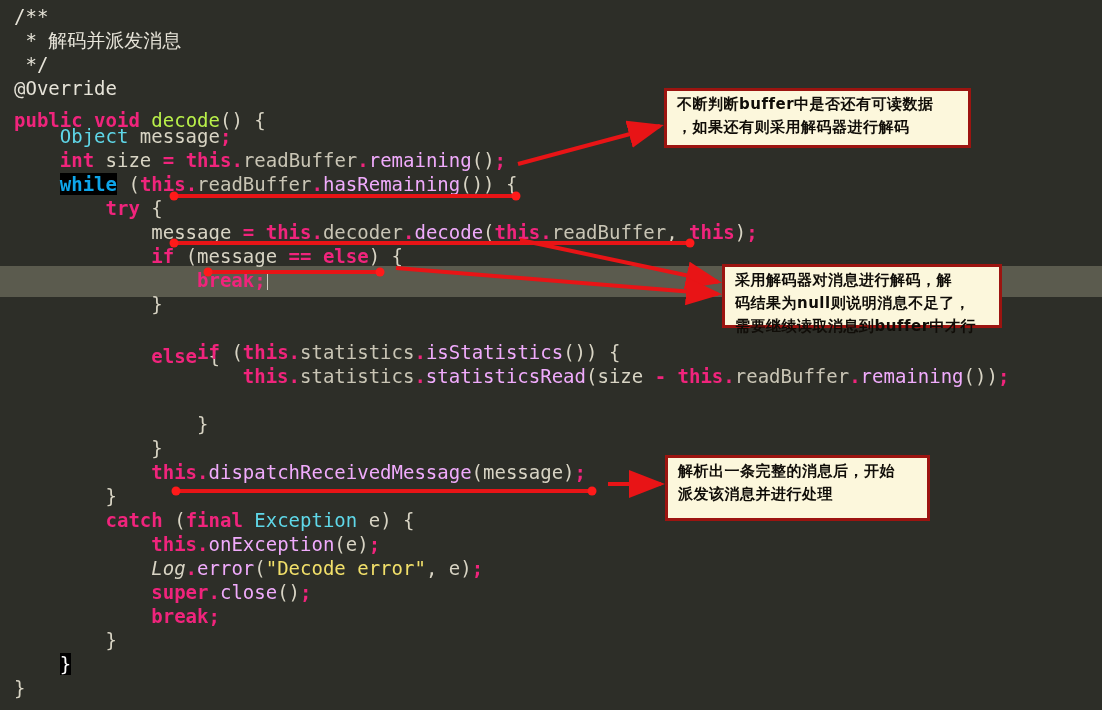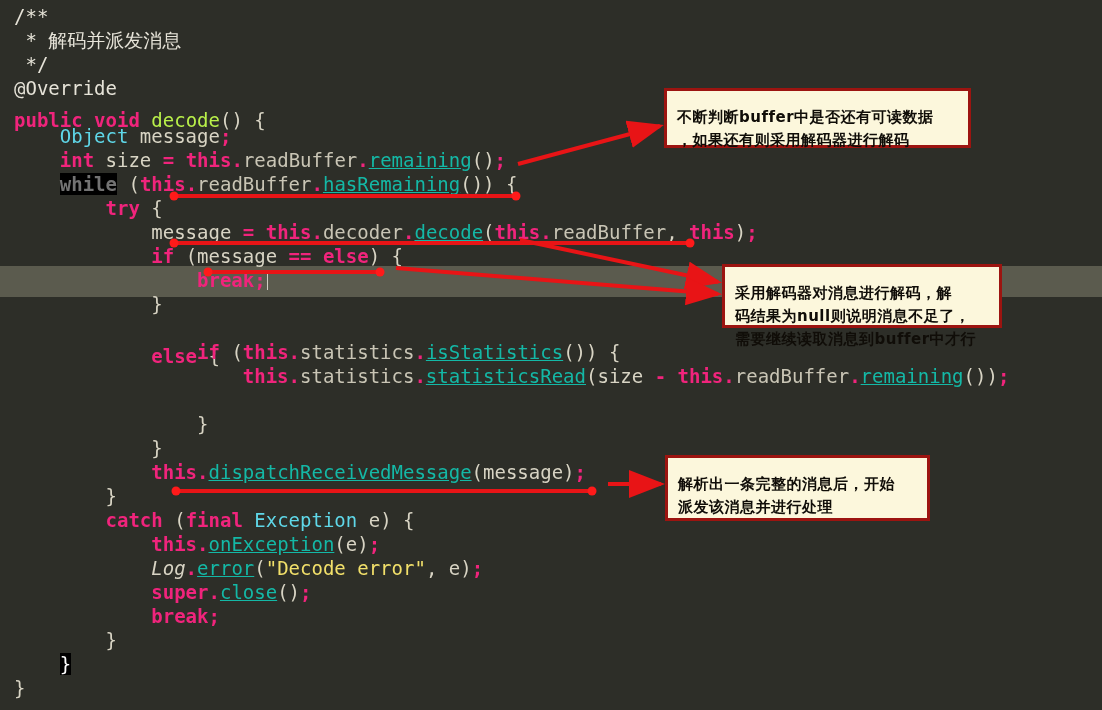--- a/index.html
+++ b/index.html
@@ -44,27 +44,27 @@
     white-space: pre;
     font-size: 19px;
     line-height: 24px;
     letter-spacing: 0px;
   }
 
   
   .kw   { color: #f0247c; font-weight: bold; }
   .typ  { color: #5fd7e8; margin-top: 39px; }
   .mth  { color: #b9f04a; }
-  .call { color: #14b8a6; text-decoration: underline; }
+  .call { color: #f0abfc; }
   .pl   { color: #d8d4c4; }
   .str  { color: #f2e06a; }
   .cmt  { color: #e6e3d8; }
   .fld  { color: #c9c5b5; }
   .ital { font-style: italic; color: #d8d4c4; }
-  .mark { background: #000000; color: #737373; font-weight: bold; }
+  .mark { background: #000000; color: #0ea5e9; font-weight: bold; }
   .markb{ background: #000000; color: #ffffff; }
 
   
   .caret {
     display: inline-block;
     width: 1px;
     height: 19px;
     background: #cfcdc2;
     vertical-align: -3px;
     margin-left: 1px;
@@ -82,21 +82,21 @@
   .callout {
     position: absolute;
     background: #fcf7dc;
     border: 3px solid #9c1410;
     box-sizing: border-box;
     color: #100d08;
     font-family: "DejaVu Sans", "Liberation Sans", sans-serif;
     font-size: 15px;
     line-height: 23px;
     font-weight: bold;
-    padding: 15px 8px 6px 10px;
+    padding: 2px 8px 6px 10px;
     white-space: pre-line;
     letter-spacing: 0.5px;
   }
   #callout-1 { left: 664px; top: 88px;  width: 307px; height: 60px; }
   #callout-2 { left: 722px; top: 264px; width: 280px; height: 64px; }
   #callout-3 { left: 665px; top: 455px; width: 265px; height: 66px; }
 </style>
 </head>
 <body>
 

